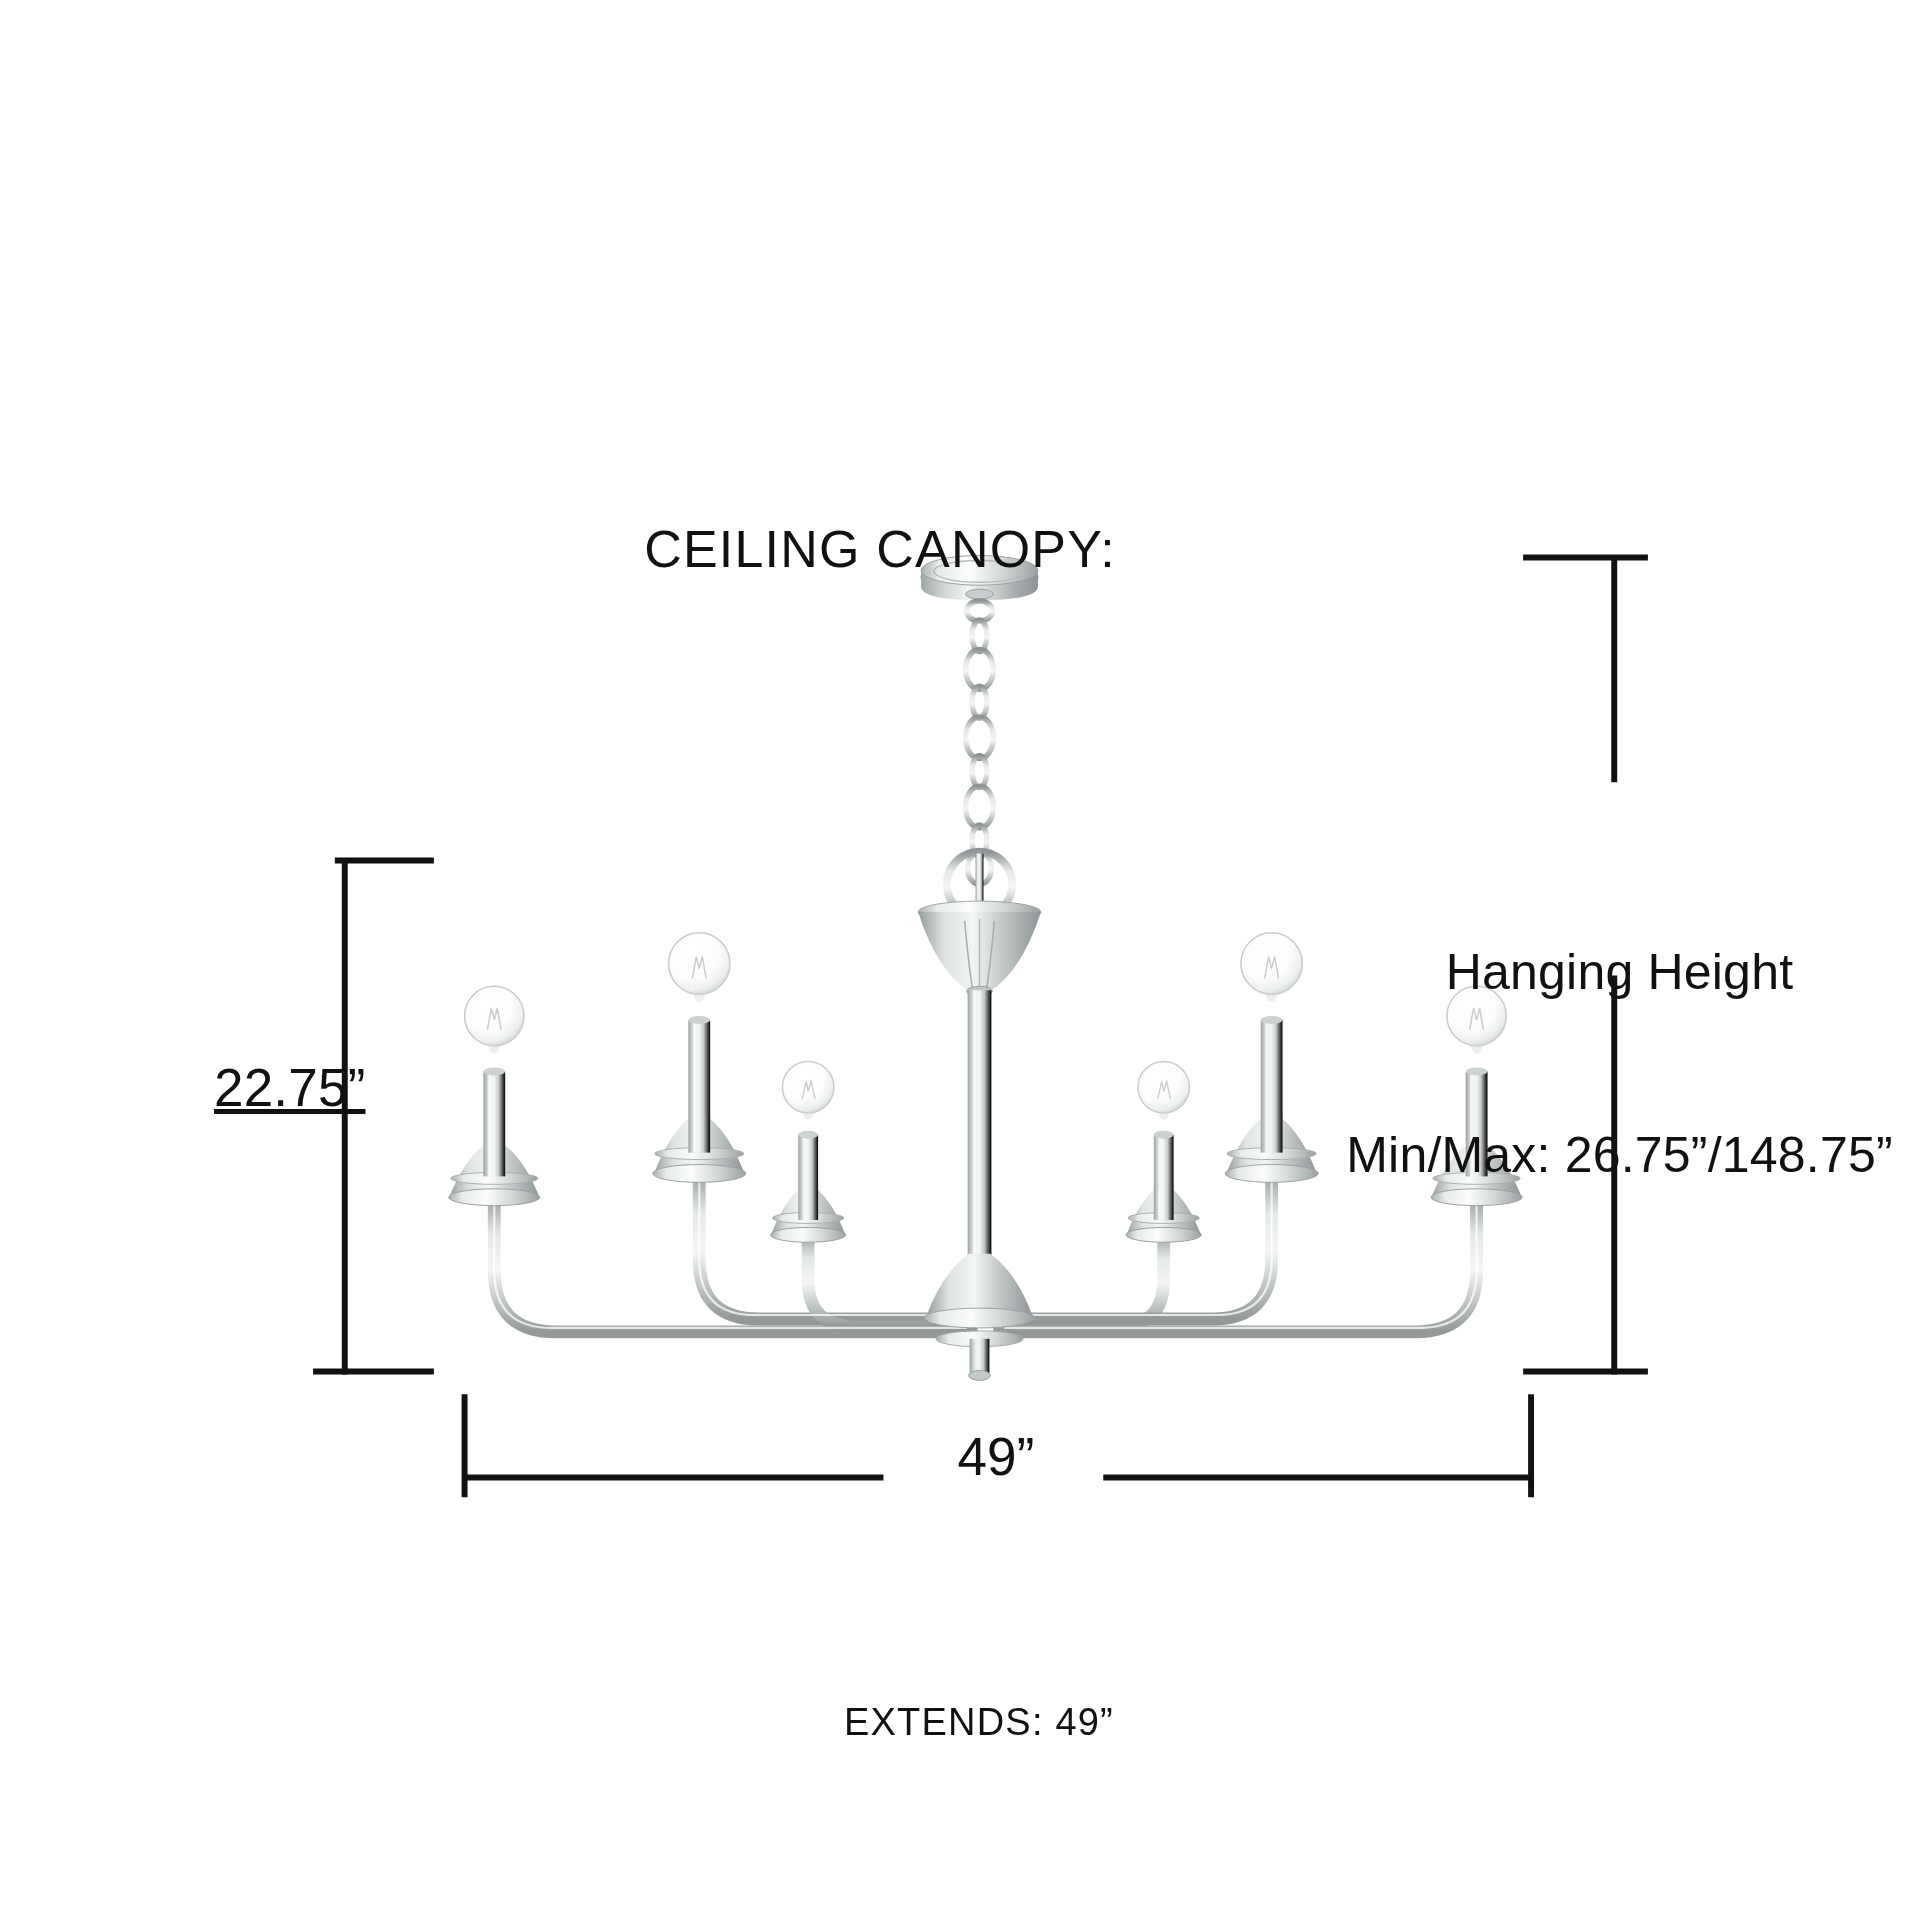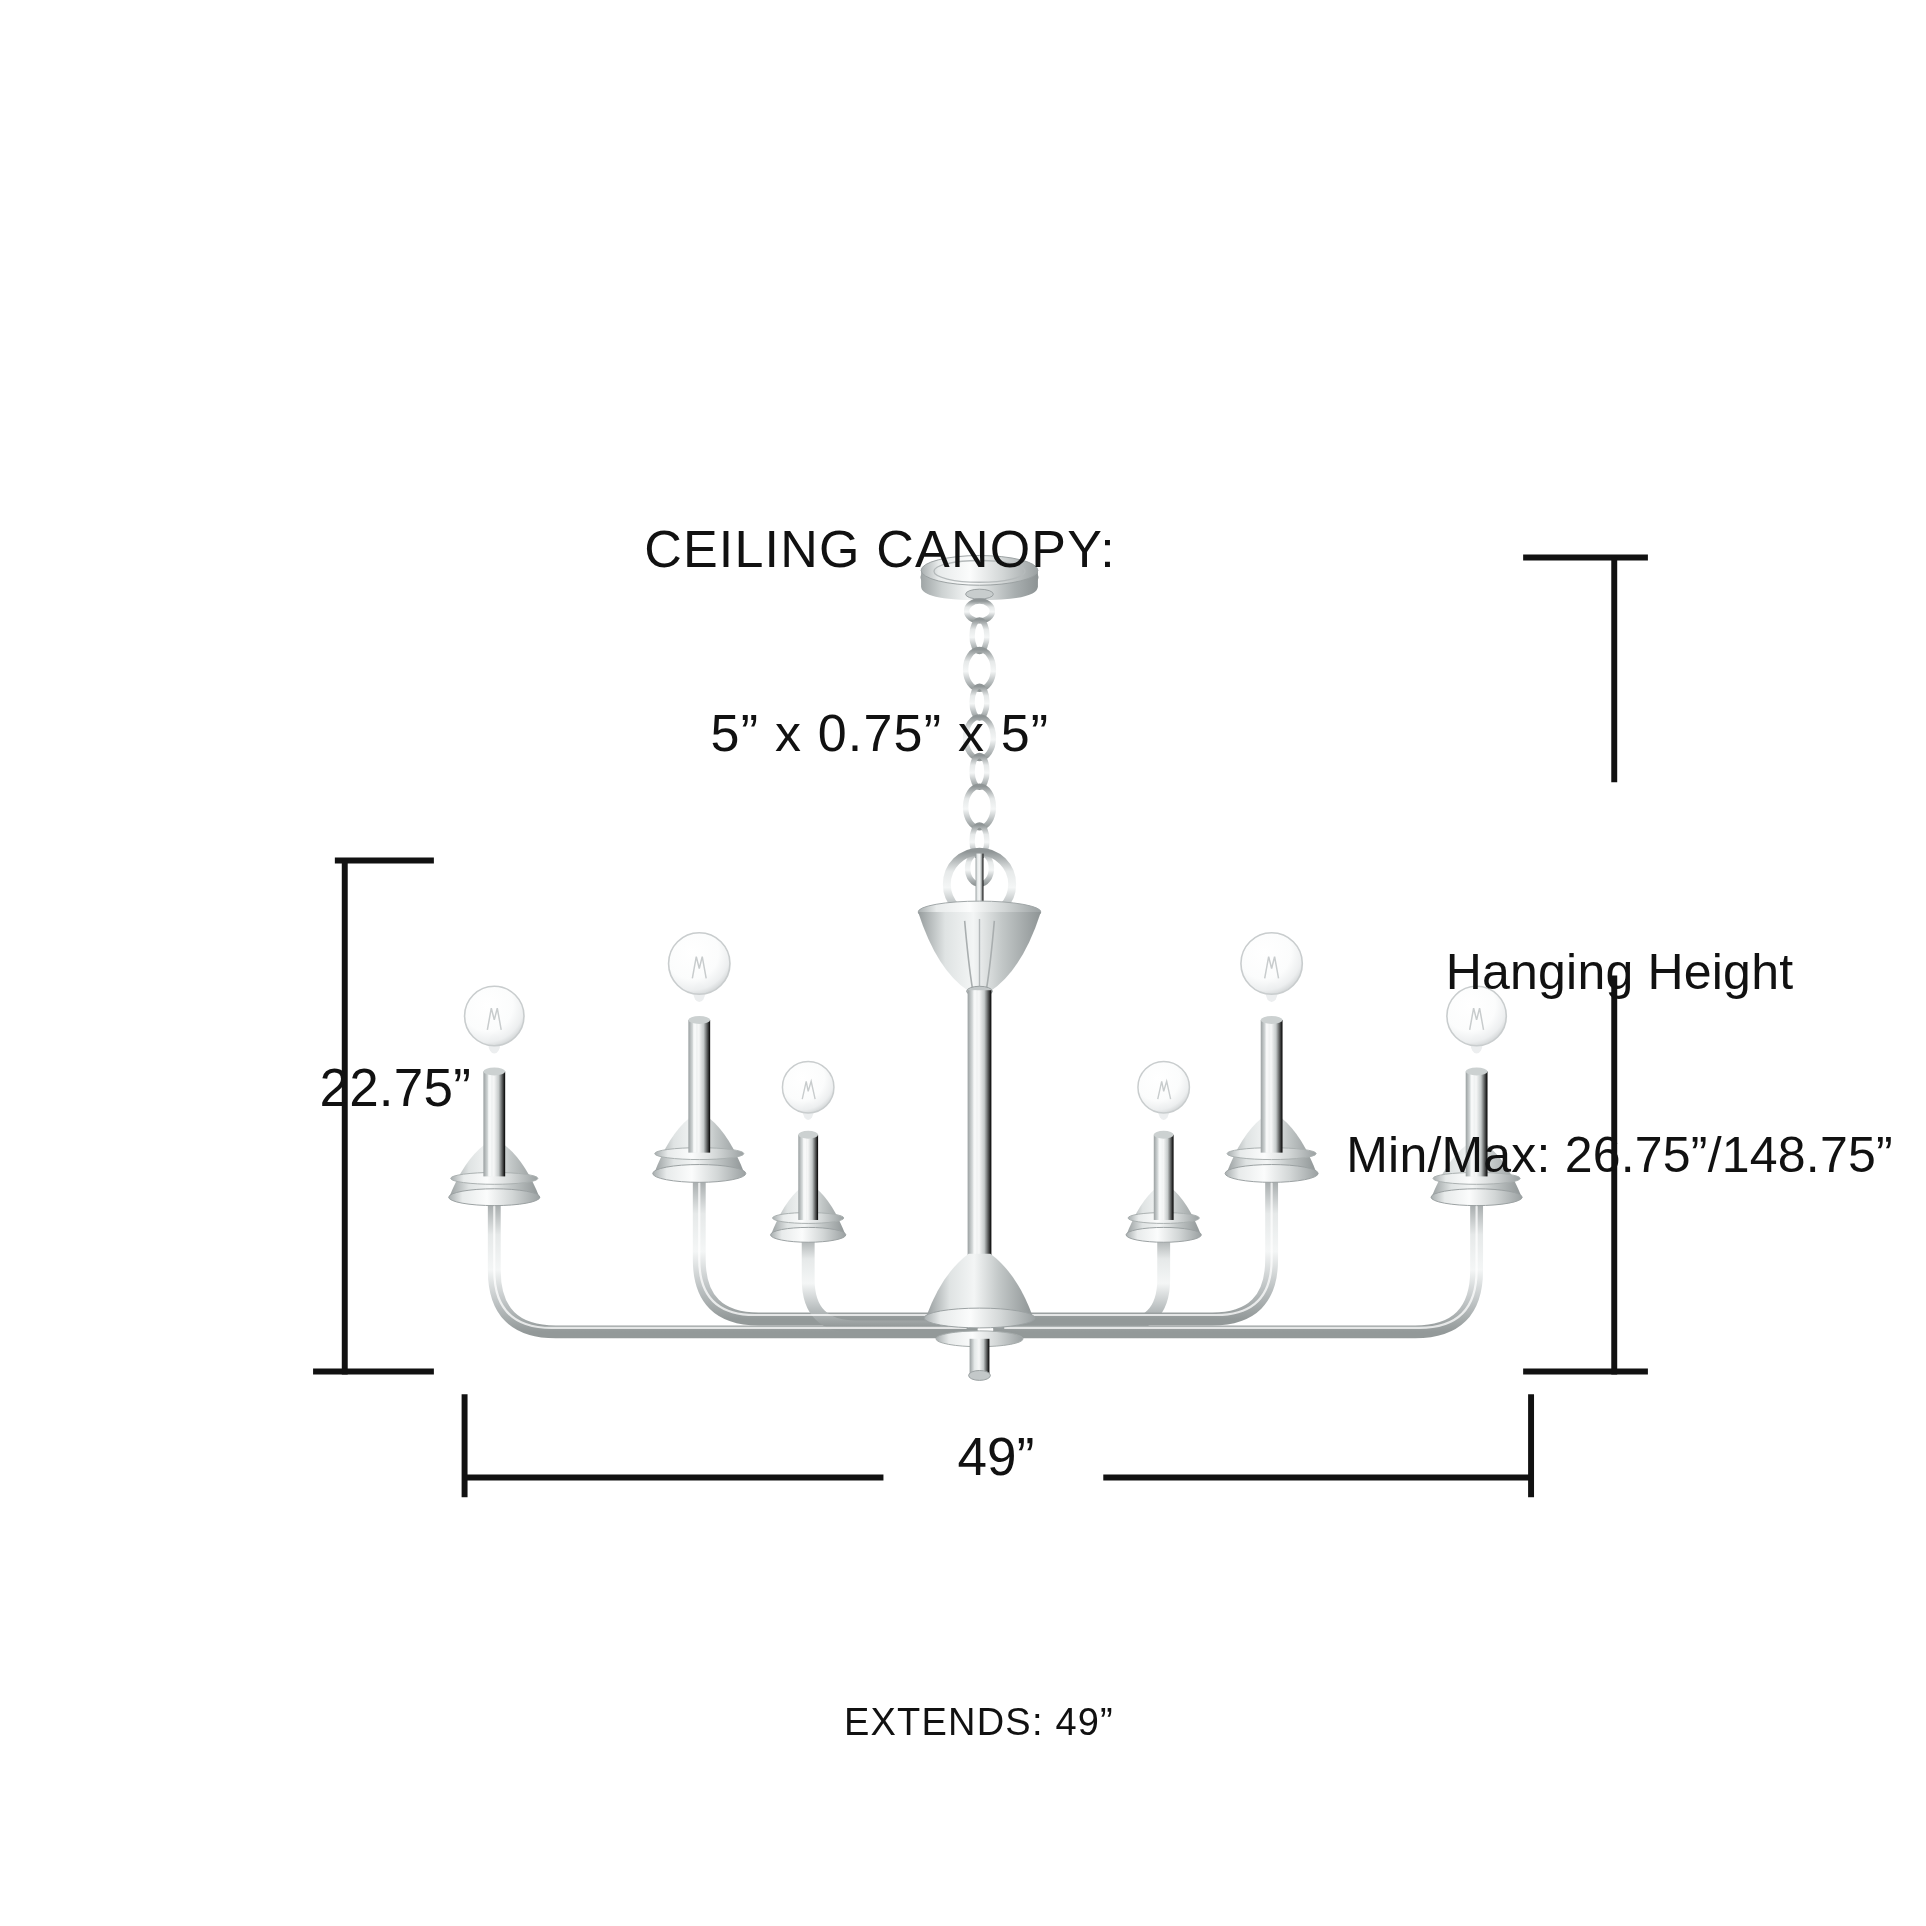--- a/index.html
+++ b/index.html
@@ -46,21 +46,22 @@
     width: 653px;
     font-size: 50px;
     text-align: center;
     line-height: 1.22;
   }
   #height-label {
     left: 198px;
     top: 1057px;
     width: 257px;
     font-size: 53px;
-    text-align: right;
+    text-align: left;
+    text-decoration: underline;
   }
   #width-label {
     left: 881px;
     top: 1426px;
     width: 198px;
     font-size: 53px;
     text-align: center;
   }
   #extends-label {
     left: 666px;
@@ -298,21 +299,20 @@
 
       <line x1="453" y1="1408" x2="453" y2="1512"></line>
       <line x1="1530" y1="1408" x2="1530" y2="1512"></line>
       <line x1="453" y1="1492" x2="876" y2="1492"></line>
       <line x1="1098" y1="1492" x2="1530" y2="1492"></line>
     </g>
   </svg>
 
   <div class="txt center-block" id="canopy-label">
     <div>CEILING CANOPY:</div>
-    <div>5” x 0.75” x 5”</div>
   </div>
 
   <div class="txt" id="hanging-label">
     <div>Hanging Height</div>
     <div>Min/Max: 26.75”/148.75”</div>
   </div>
 
   <div class="txt" id="height-label">22.75”</div>
 
   <div class="txt" id="width-label">49”</div>

